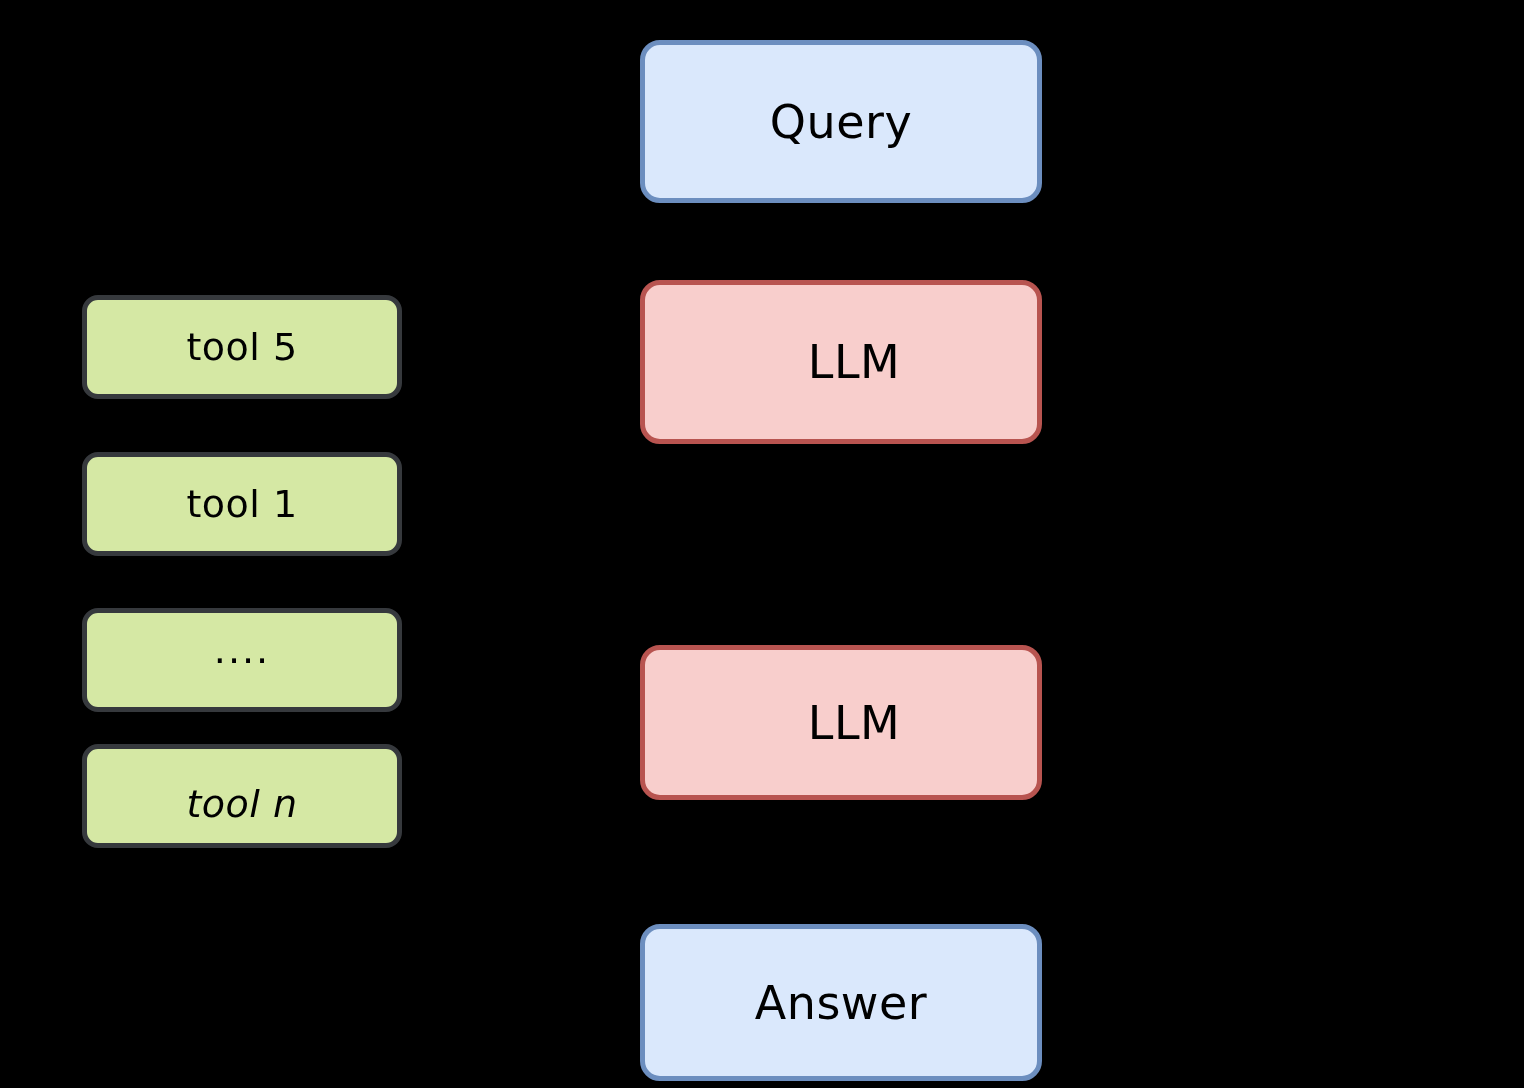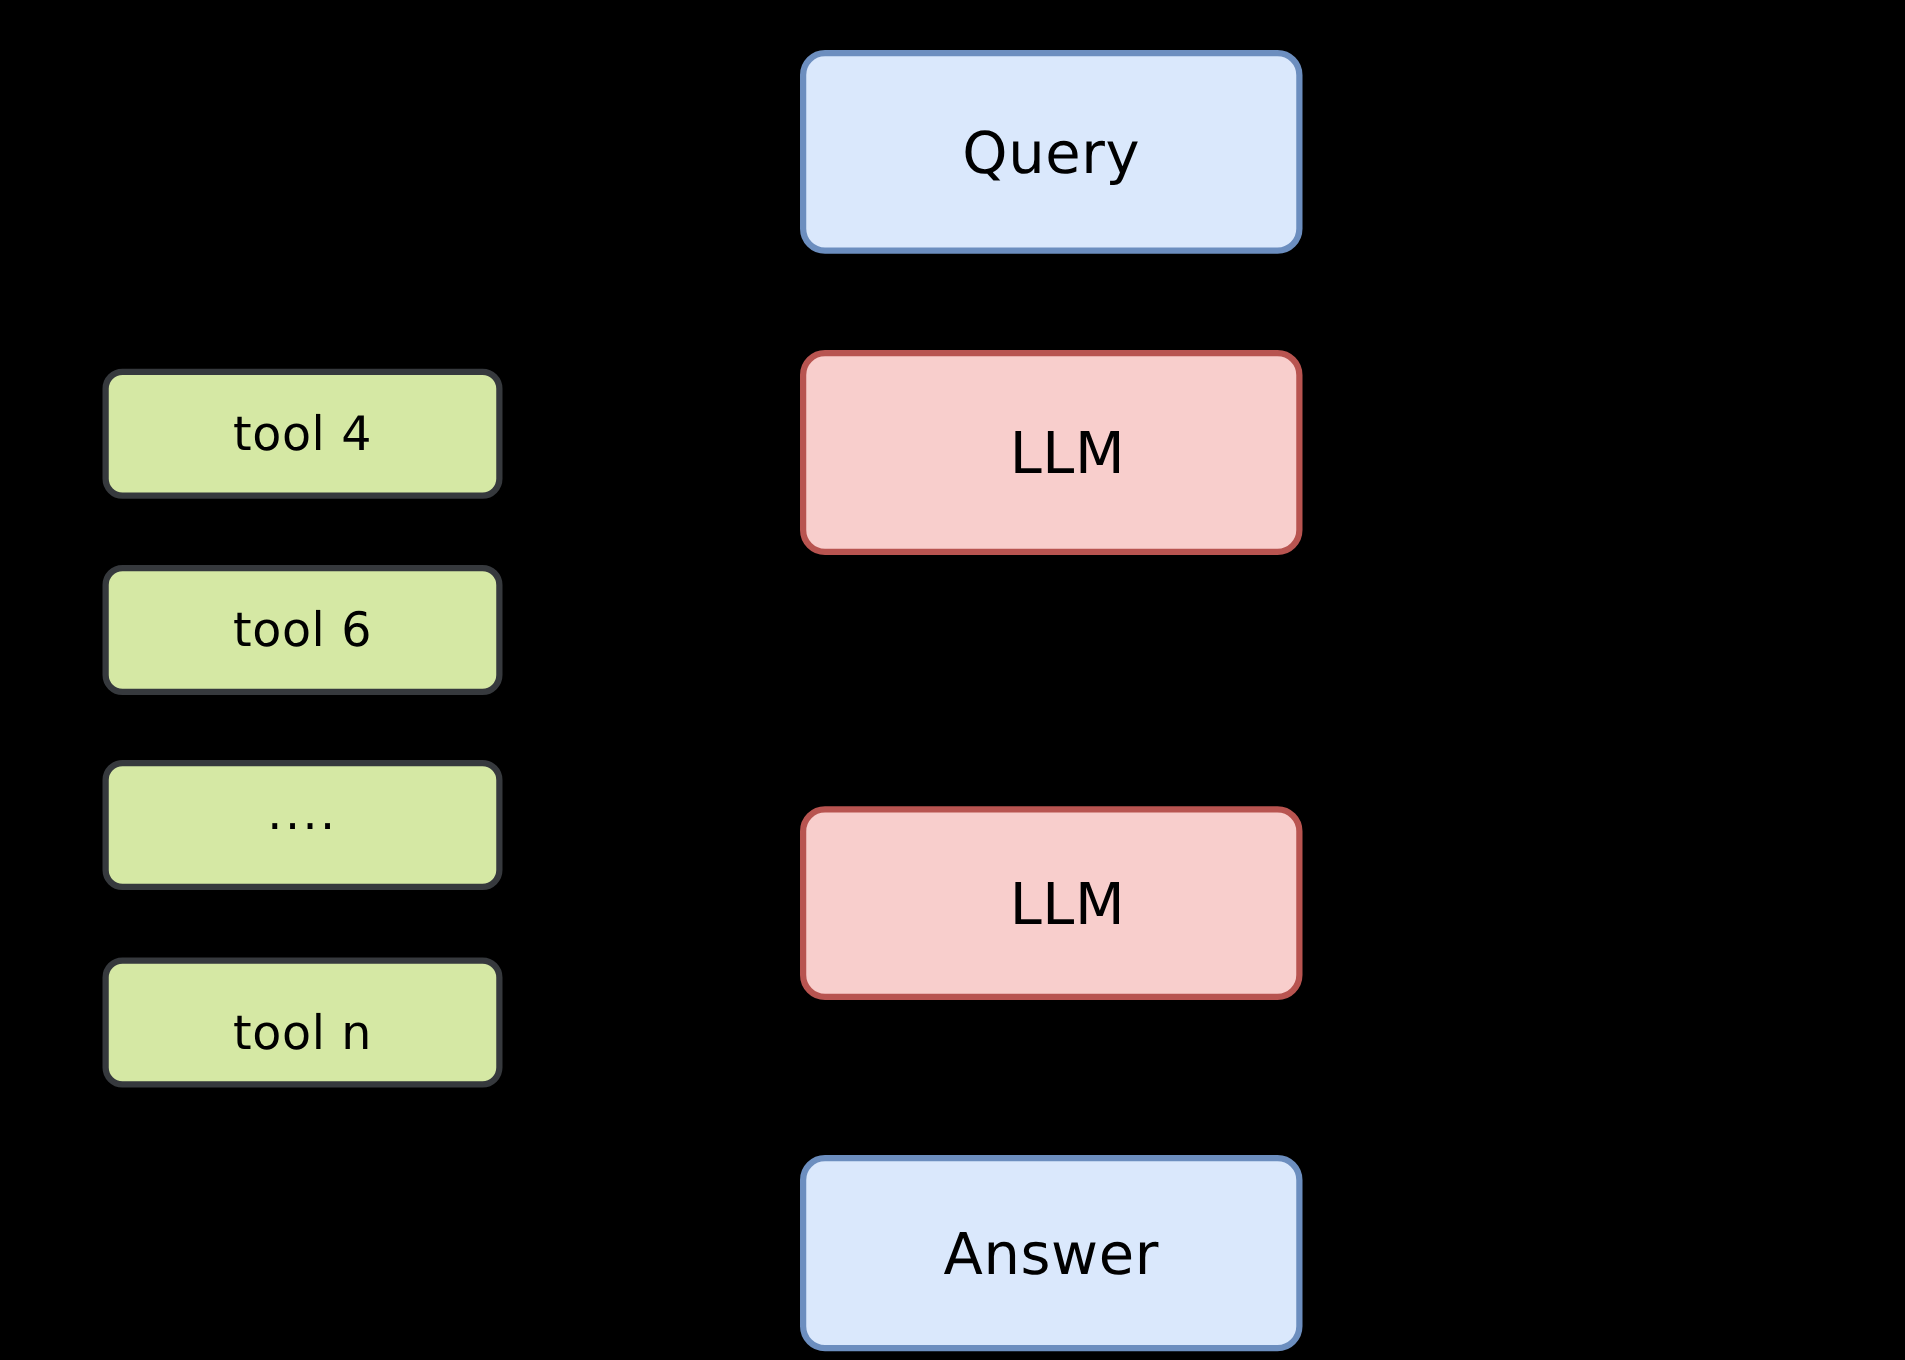--- a/index.html
+++ b/index.html
@@ -45,21 +45,21 @@
     border-color: #36393d;
     border-width: 5px;
     border-radius: 16px;
   }
   .node.tool .label {
     font-size: 38px;
   }
   #tool-1  { top: 295px; }
   #tool-2  { top: 452px; }
   #tool-dots { top: 608px; }
-  #tool-n  { top: 766px; }
+  #tool-n  { top: 744px; font-style: italic; }
   #tool-dots .label {
     letter-spacing: 2px;
     transform: translateY(-10px);
   }
   #tool-n .label {
     transform: translateY(8px);
   }
   
   .node.io {
     left: 640px;
@@ -87,25 +87,25 @@
   .node.model .label {
     font-size: 46px;
   }
 </style>
 </head>
 <body>
 
 <div id="canvas">
 
   <div class="node tool" id="tool-1">
-    <span class="label">tool 4</span>
+    <span class="label">tool 5</span>
   </div>
 
   <div class="node tool" id="tool-2">
-    <span class="label">tool 6</span>
+    <span class="label">tool 1</span>
   </div>
 
   <div class="node tool" id="tool-dots">
     <span class="label">....</span>
   </div>
 
   <div class="node tool" id="tool-n">
     <span class="label">tool n</span>
   </div>
 

